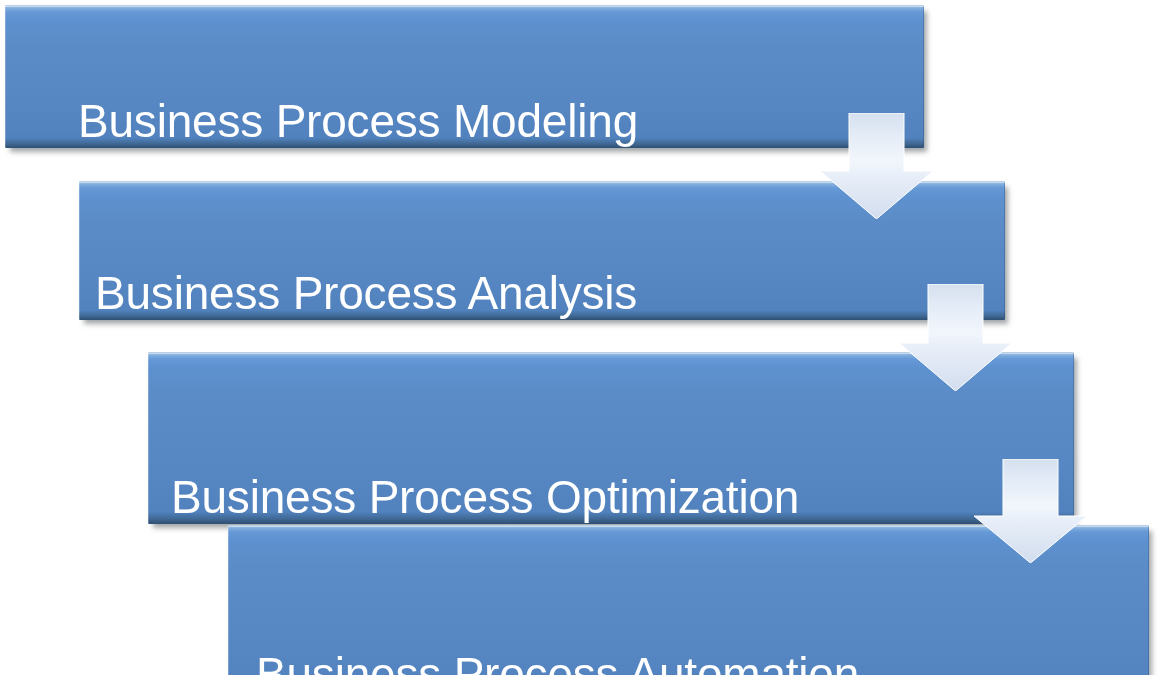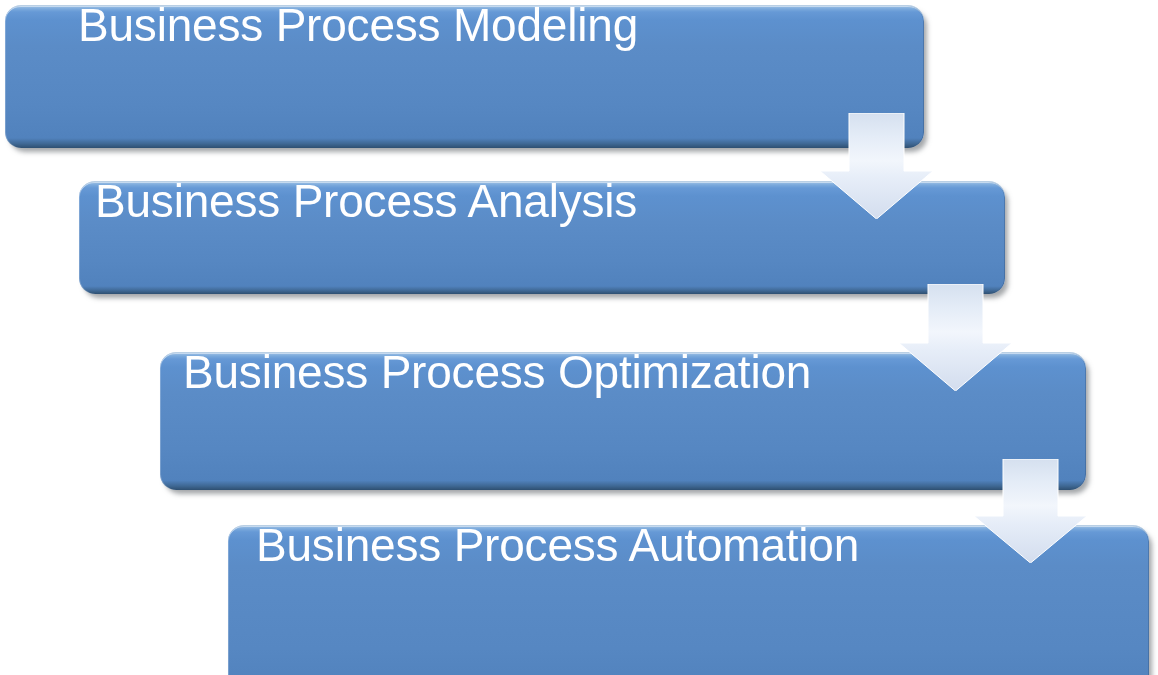--- a/index.html
+++ b/index.html
@@ -16,61 +16,61 @@
     width: 1158px;
     height: 675px;
     background: #ffffff;
     overflow: hidden;
   }
 
   
   .stage {
     position: absolute;
     box-sizing: border-box;
-    border-radius: 16px;
+    border-radius: 1px;
     background:
       linear-gradient(to bottom,
         #9dc0e4 0px,
         #7aa9dc 3px,
         #6699d6 6px,
         #5d91cf 14px,
         #5b8cc7 40px,
         #5687c2 70%,
         #5182bd 93%,
         #3f6894 97%,
         #2e4f71 100%);
     border-top: 1px solid #b9cfe4;
     box-shadow:
       4px 5px 5px -1px rgba(90, 95, 100, 0.55),
       inset 0 1px 0 rgba(255,255,255,0.45),
       inset 1px 0 0 rgba(255,255,255,0.22),
       inset -1px 0 0 rgba(40,70,105,0.30);
     display: flex;
-    align-items: flex-start;
+    align-items: flex-end;
   }
 
   .stage-label {
     color: #ffffff;
     font-size: 46px;
     line-height: 1;
     font-weight: 400;
     letter-spacing: -0.2px;
     white-space: nowrap;
     position: relative;
     top: -4px;
   }
 
   
   #stage-1 { left: 5px;   top: 5px;   width: 919px; height: 143px; }
   #stage-1 .stage-label { margin-left: 73px; }
 
-  #stage-2 { left: 79px;  top: 181px; width: 926px; height: 113px; }
+  #stage-2 { left: 79px;  top: 181px; width: 926px; height: 139px; }
   #stage-2 .stage-label { margin-left: 16px; }
 
-  #stage-3 { left: 160px; top: 352px; width: 926px; height: 138px; }
+  #stage-3 { left: 148px; top: 352px; width: 926px; height: 172px; }
   #stage-3 .stage-label { margin-left: 23px; }
 
   #stage-4 { left: 228px; top: 525px; width: 921px; height: 176px; }
   #stage-4 .stage-label { margin-left: 28px; }
 
   
   .arrow {
     position: absolute;
     z-index: 5;
   }

